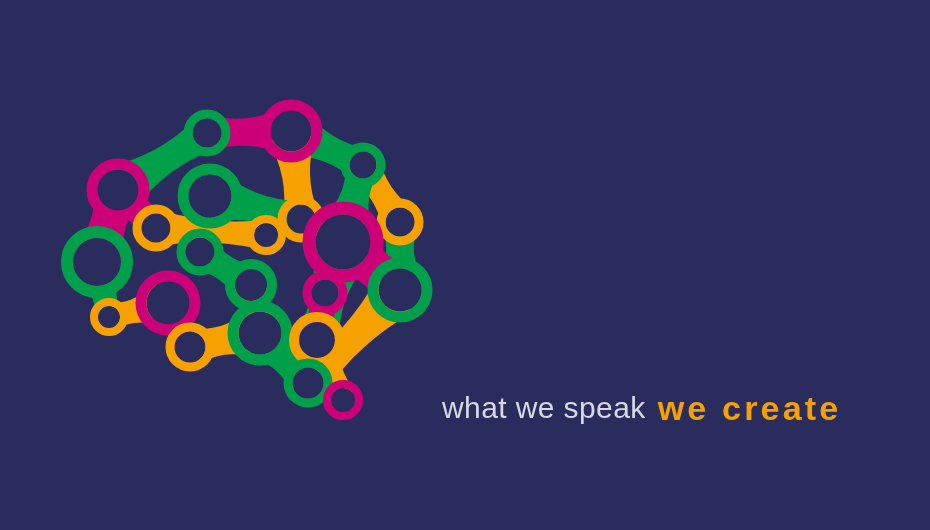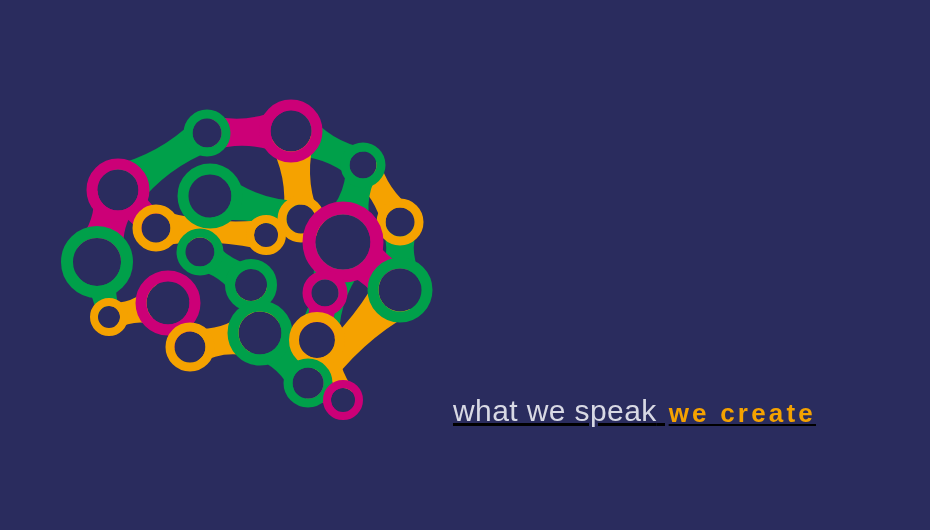--- a/index.html
+++ b/index.html
@@ -20,44 +20,43 @@
   }
   #brain-logo {
     position: absolute;
     left: 55px;
     top: 95px;
     width: 390px;
     height: 340px;
   }
   #tagline {
     position: absolute;
-    left: 453px;
+    left: 442px;
     top: 390px;
     height: 36px;
     display: flex;
-    align-items: flex-end;
+    align-items: center;
     white-space: pre;
     line-height: 1;
-    text-decoration: underline;
   }
   .tag-light {
     color: #d8d9e4;
     font-size: 30px;
     font-weight: 300;
     letter-spacing: 0.4px;
     font-family: "Liberation Sans", sans-serif;
   }
   .tag-space {
     font-size: 30px;
     width: 12px;
     display: inline-block;
   }
   .tag-bold {
     color: #f5a200;
-    font-size: 26px;
+    font-size: 34px;
     font-weight: bold;
     letter-spacing: 3.2px;
     font-family: "Liberation Sans", sans-serif;
   }
 </style>
 </head>
 <body>
 
 <div id="stage">
 

